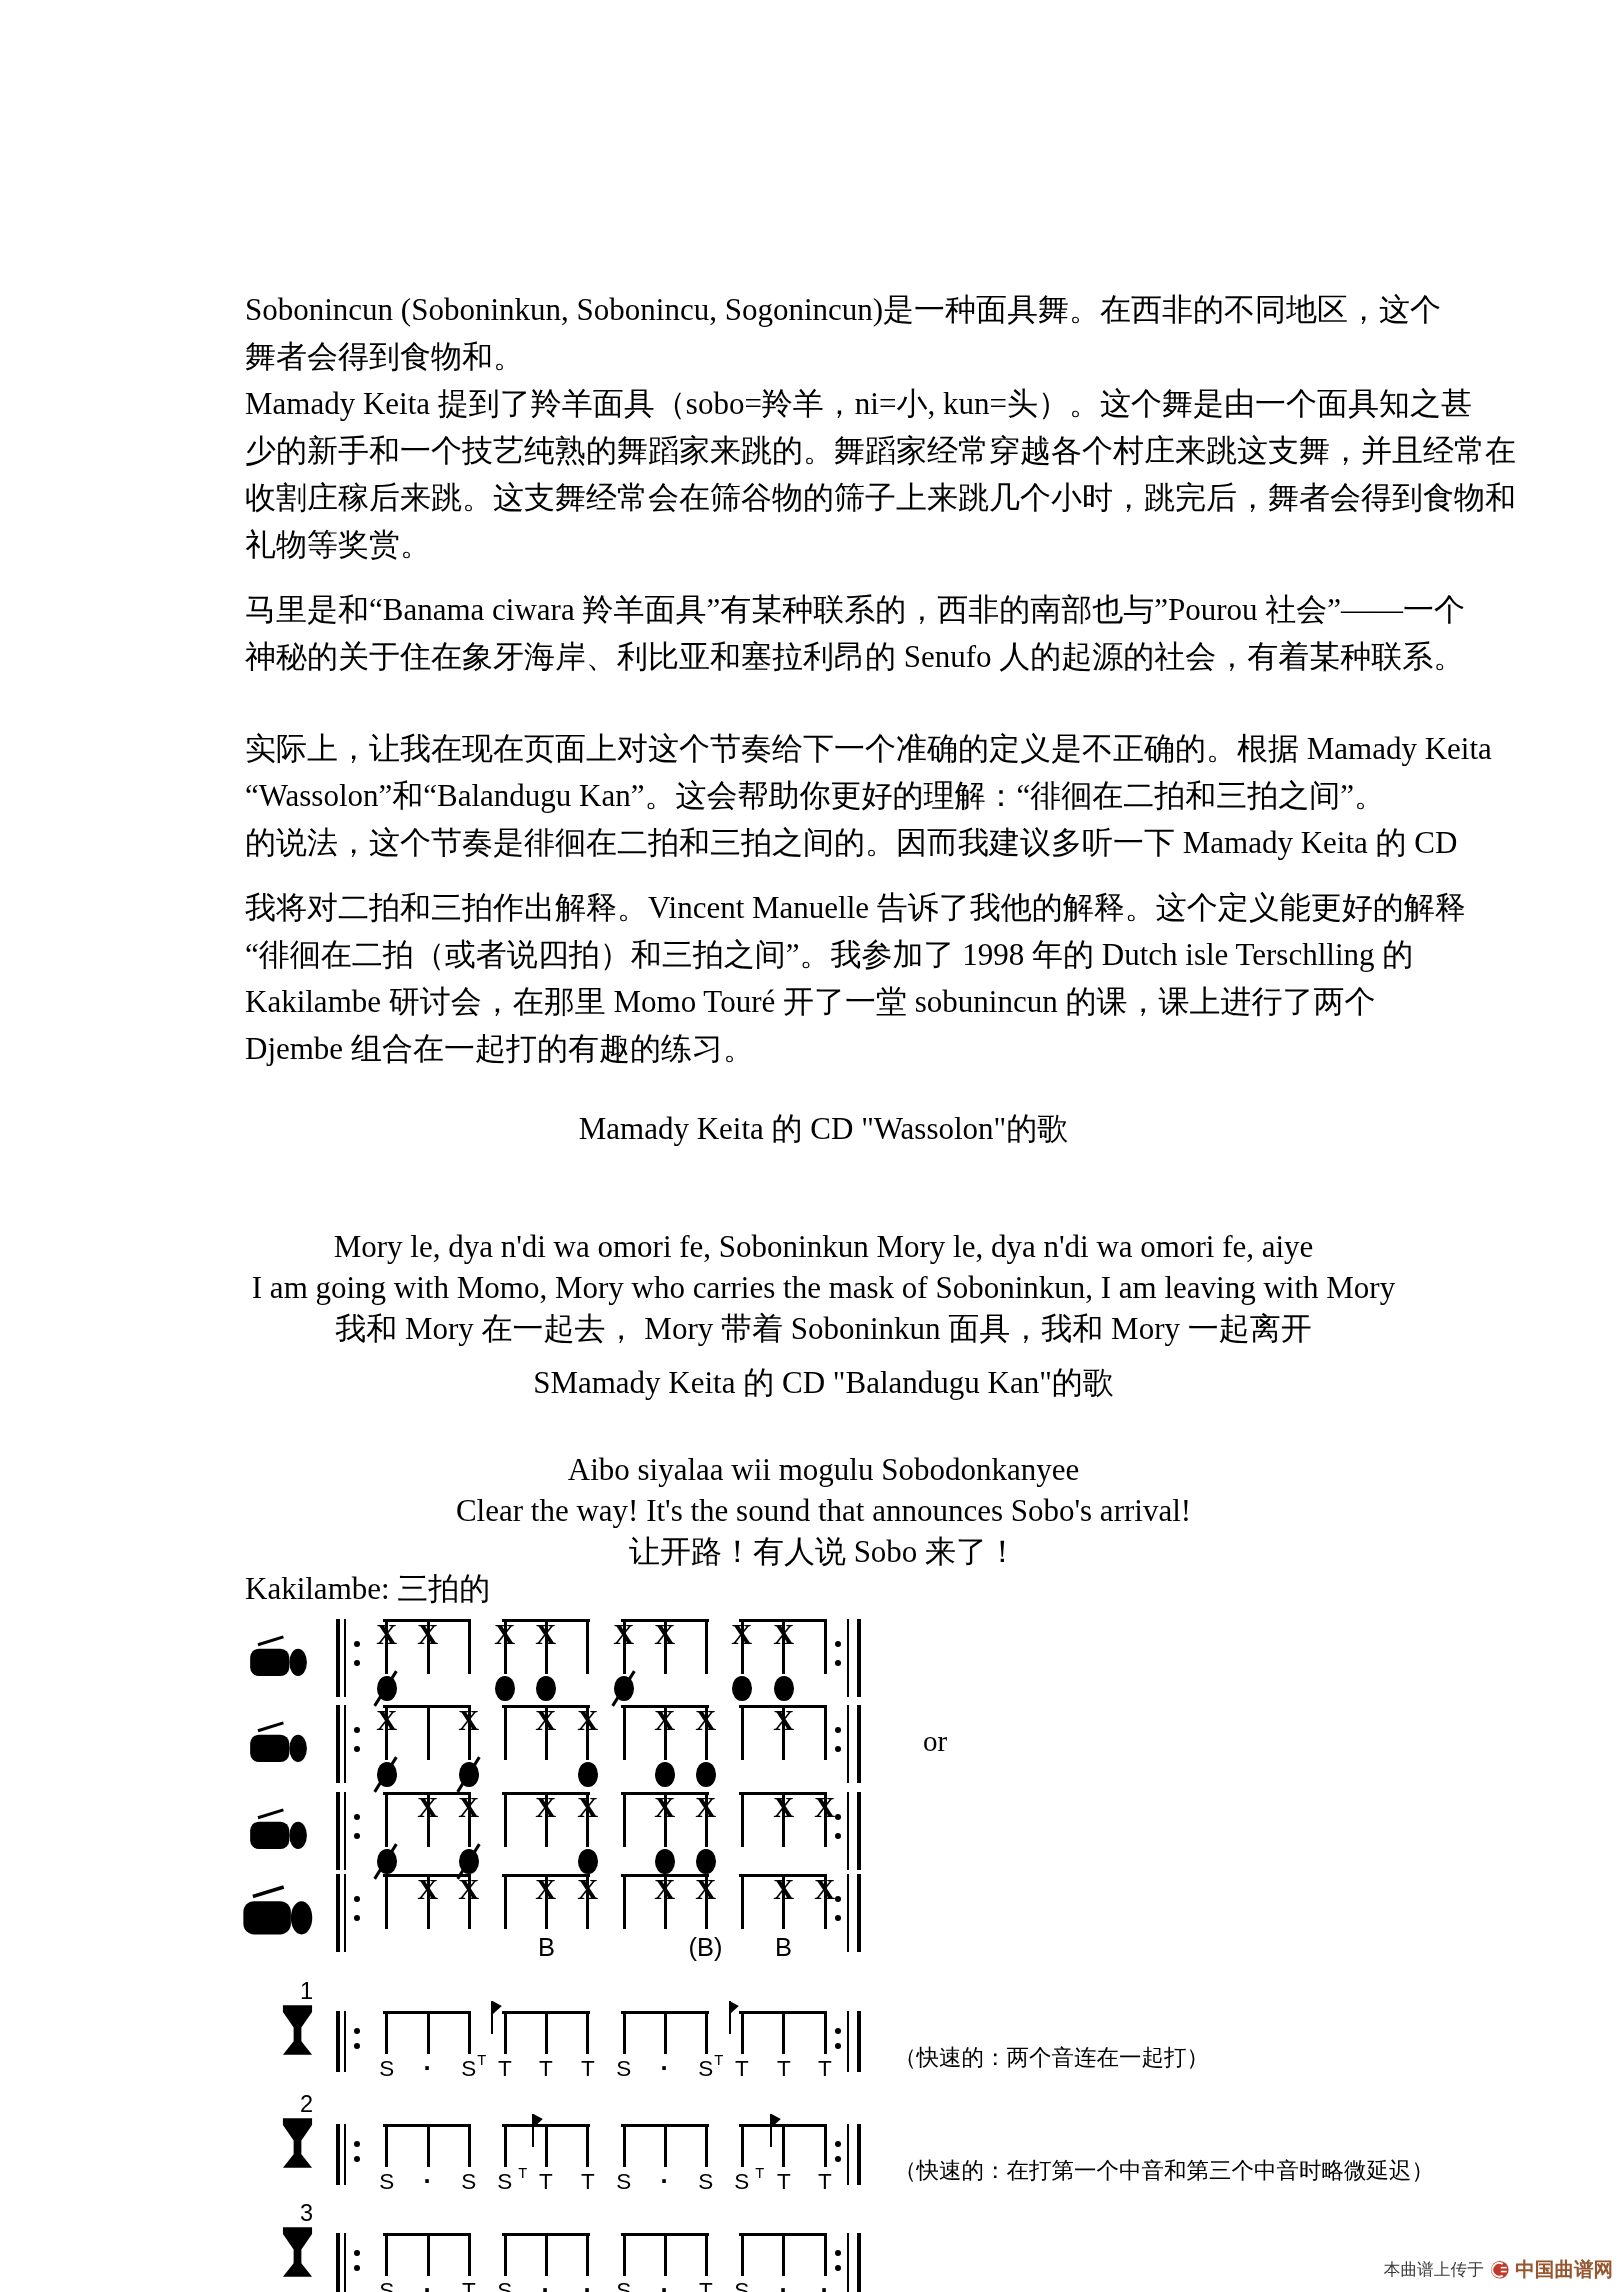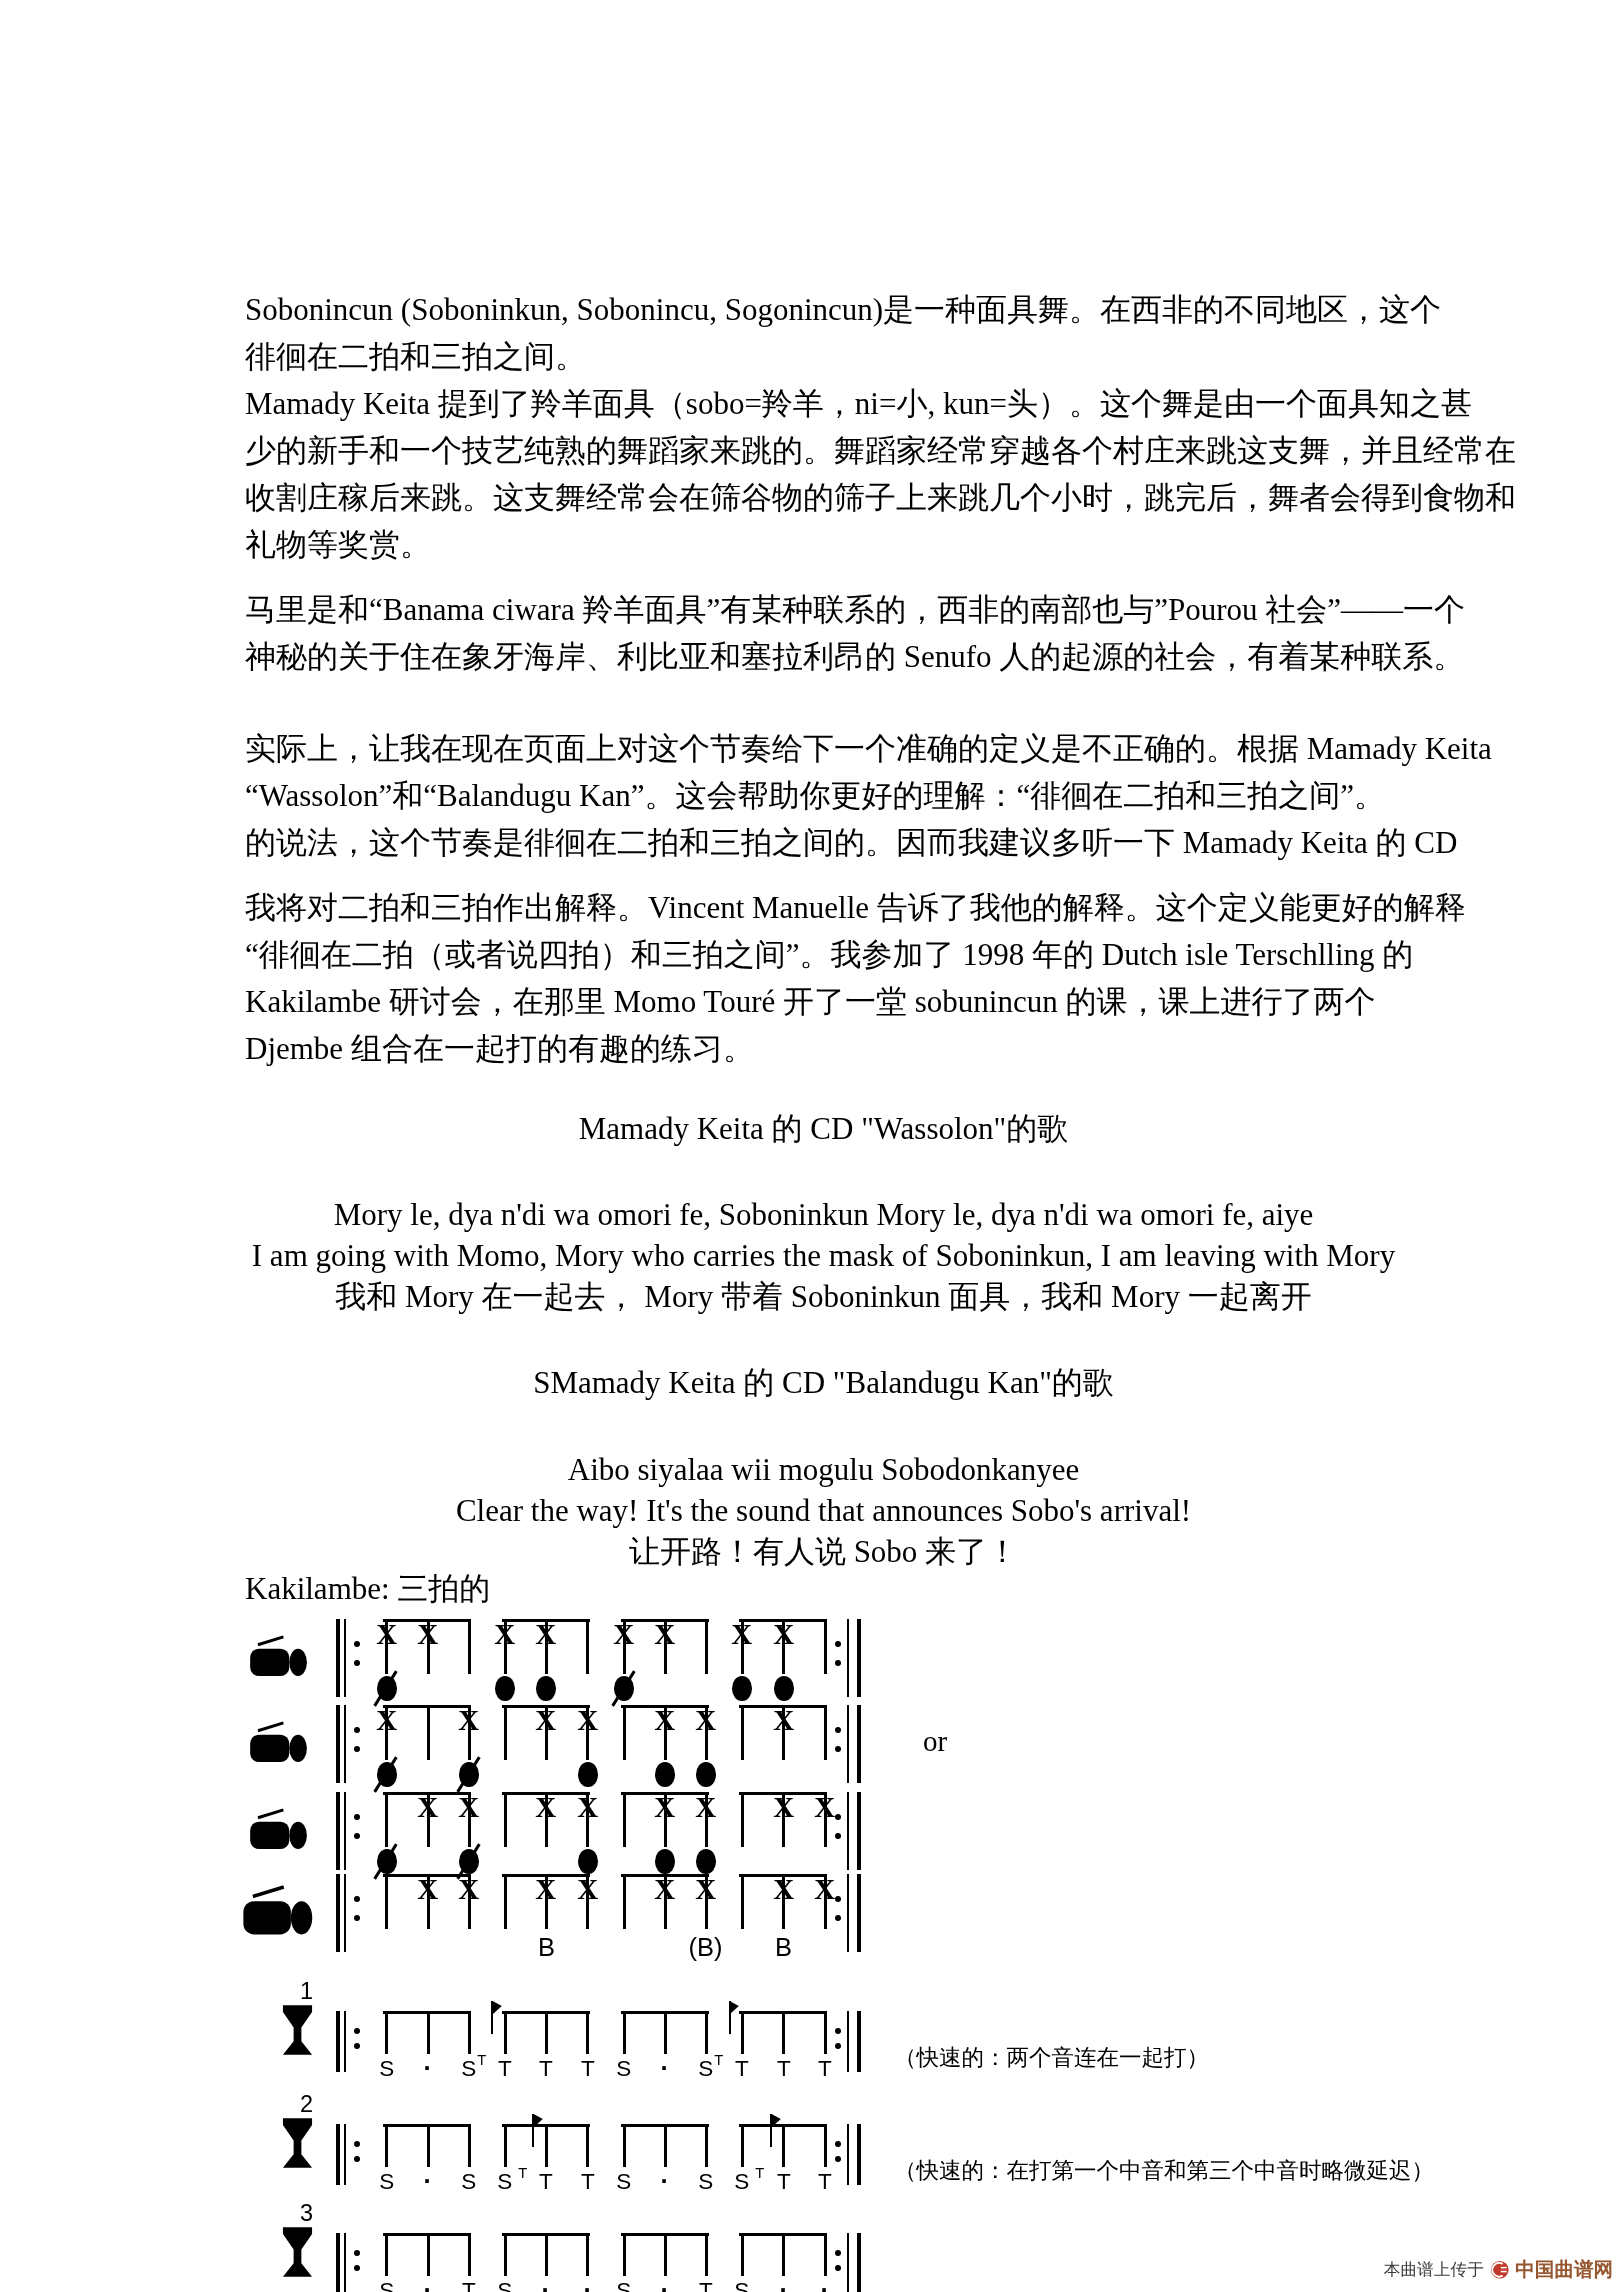--- a/index.html
+++ b/index.html
@@ -28,21 +28,21 @@
   .wm-site{font-size:19.6px;font-weight:bold;color:#96562e;}
 </style>
 </head>
 <body>
 
 <div class="page">
 
 
   <div class="para" style="top:286px">
       <div class="line">Sobonincun (Soboninkun, Sobonincu, Sogonincun)是一种面具舞。在西非的不同地区，这个</div>
-      <div class="line">徘徊在二拍和三拍之间。</div>
+      <div class="line">舞者会得到食物和。</div>
       <div class="line">Mamady Keita 提到了羚羊面具（sobo=羚羊，ni=小, kun=头）。这个舞是由一个面具知之甚</div>
       <div class="line">少的新手和一个技艺纯熟的舞蹈家来跳的。舞蹈家经常穿越各个村庄来跳这支舞，并且经常在</div>
       <div class="line">收割庄稼后来跳。这支舞经常会在筛谷物的筛子上来跳几个小时，跳完后，舞者会得到食物和</div>
       <div class="line">礼物等奖赏。</div>
     </div>
   <div class="para" style="top:586px">
       <div class="line">马里是和“Banama ciwara 羚羊面具”有某种联系的，西非的南部也与”Pourou 社会”——一个</div>
       <div class="line">神秘的关于住在象牙海岸、利比亚和塞拉利昂的 Senufo 人的起源的社会，有着某种联系。</div>
     </div>
   <div class="para" style="top:725px">
@@ -51,21 +51,21 @@
       <div class="line">的说法，这个节奏是徘徊在二拍和三拍之间的。因而我建议多听一下 Mamady Keita 的 CD</div>
     </div>
   <div class="para" style="top:884px">
       <div class="line">我将对二拍和三拍作出解释。Vincent Manuelle 告诉了我他的解释。这个定义能更好的解释</div>
       <div class="line">“徘徊在二拍（或者说四拍）和三拍之间”。我参加了 1998 年的 Dutch isle Terschlling 的</div>
       <div class="line">Kakilambe 研讨会，在那里 Momo Touré 开了一堂 sobunincun 的课，课上进行了两个</div>
       <div class="line">Djembe 组合在一起打的有趣的练习。</div>
     </div>
 
   <div class="center-block" style="top:1108px">Mamady Keita  的  CD "Wassolon"的歌</div>
-  <div class="center-block lyrics" style="top:1194px">
+  <div class="center-block lyrics" style="top:1226px">
       <div class="line">Mory le, dya n'di wa omori fe, Soboninkun Mory le, dya n'di wa omori fe, aiye</div>
       <div class="line">I am going with Momo, Mory who carries the mask of Soboninkun, I am leaving with Mory</div>
       <div class="line">我和  Mory  在一起去， Mory  带着  Soboninkun  面具，我和  Mory  一起离开</div>
     </div>
 
   <div class="center-block" style="top:1362px">SMamady Keita  的  CD "Balandugu Kan"的歌</div>
   <div class="center-block lyrics" style="top:1449px">
       <div class="line">Aibo siyalaa wii mogulu Sobodonkanyee</div>
       <div class="line">Clear the way! It's the sound that announces Sobo's arrival!</div>
       <div class="line">让开路！有人说  Sobo  来了！</div>

